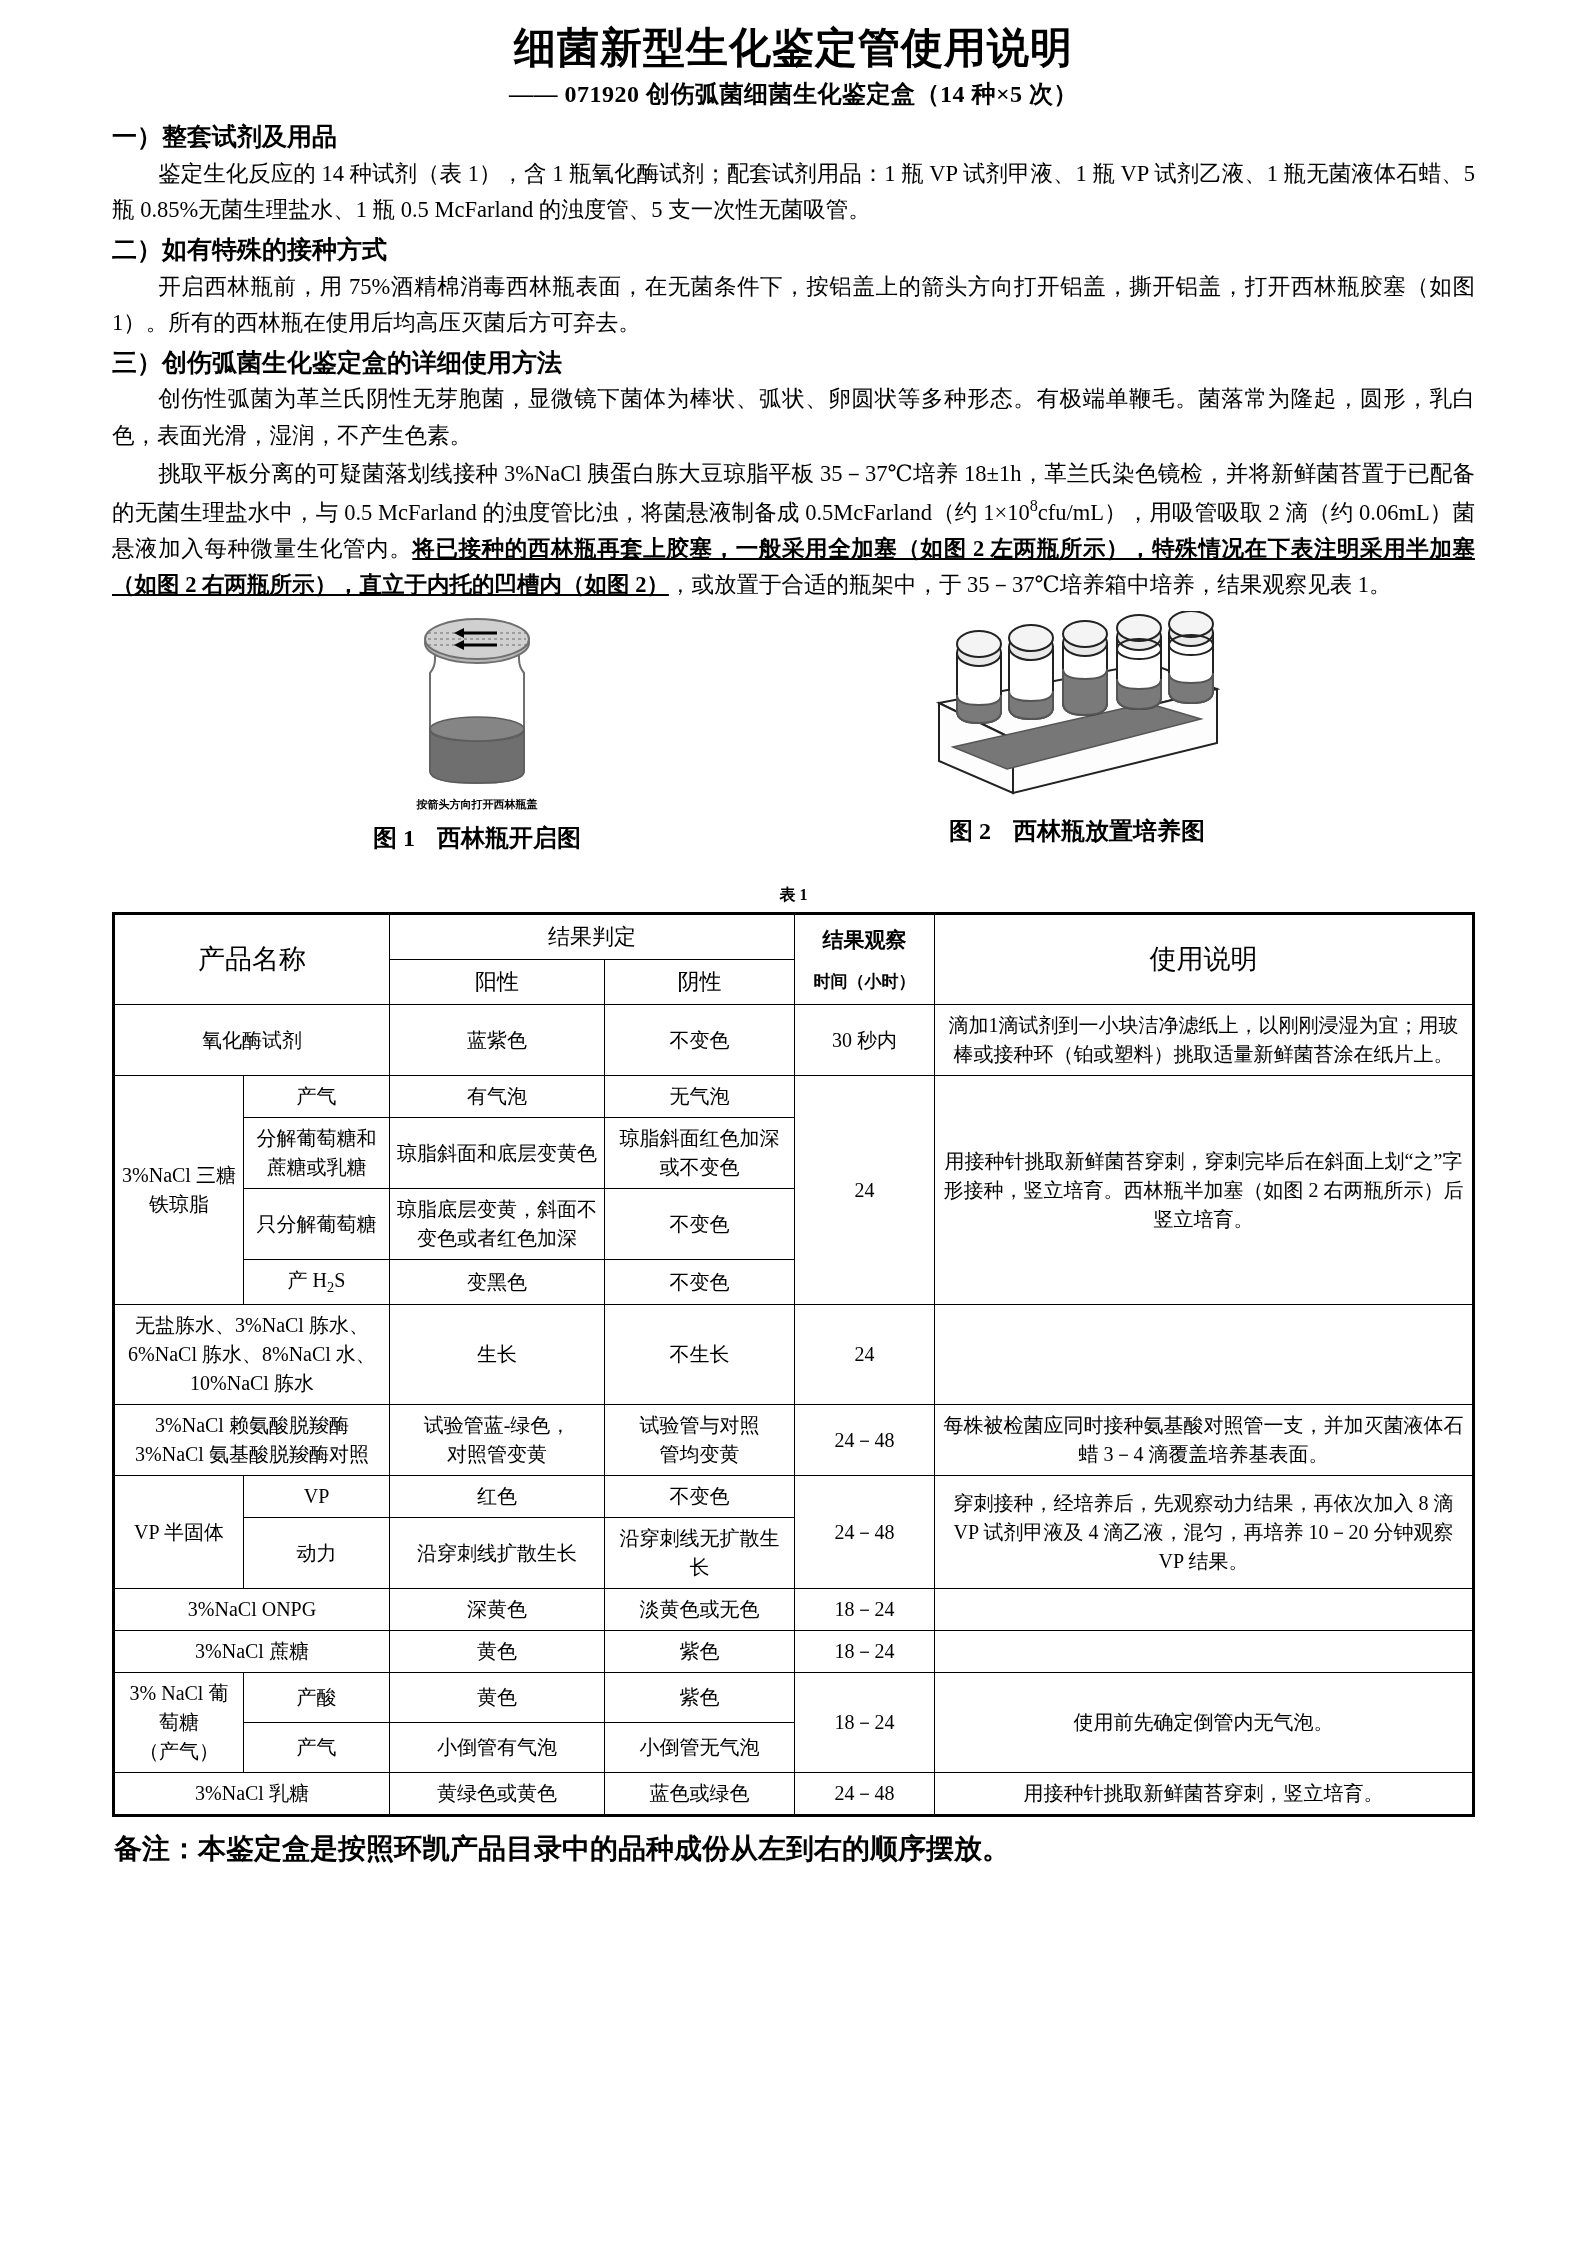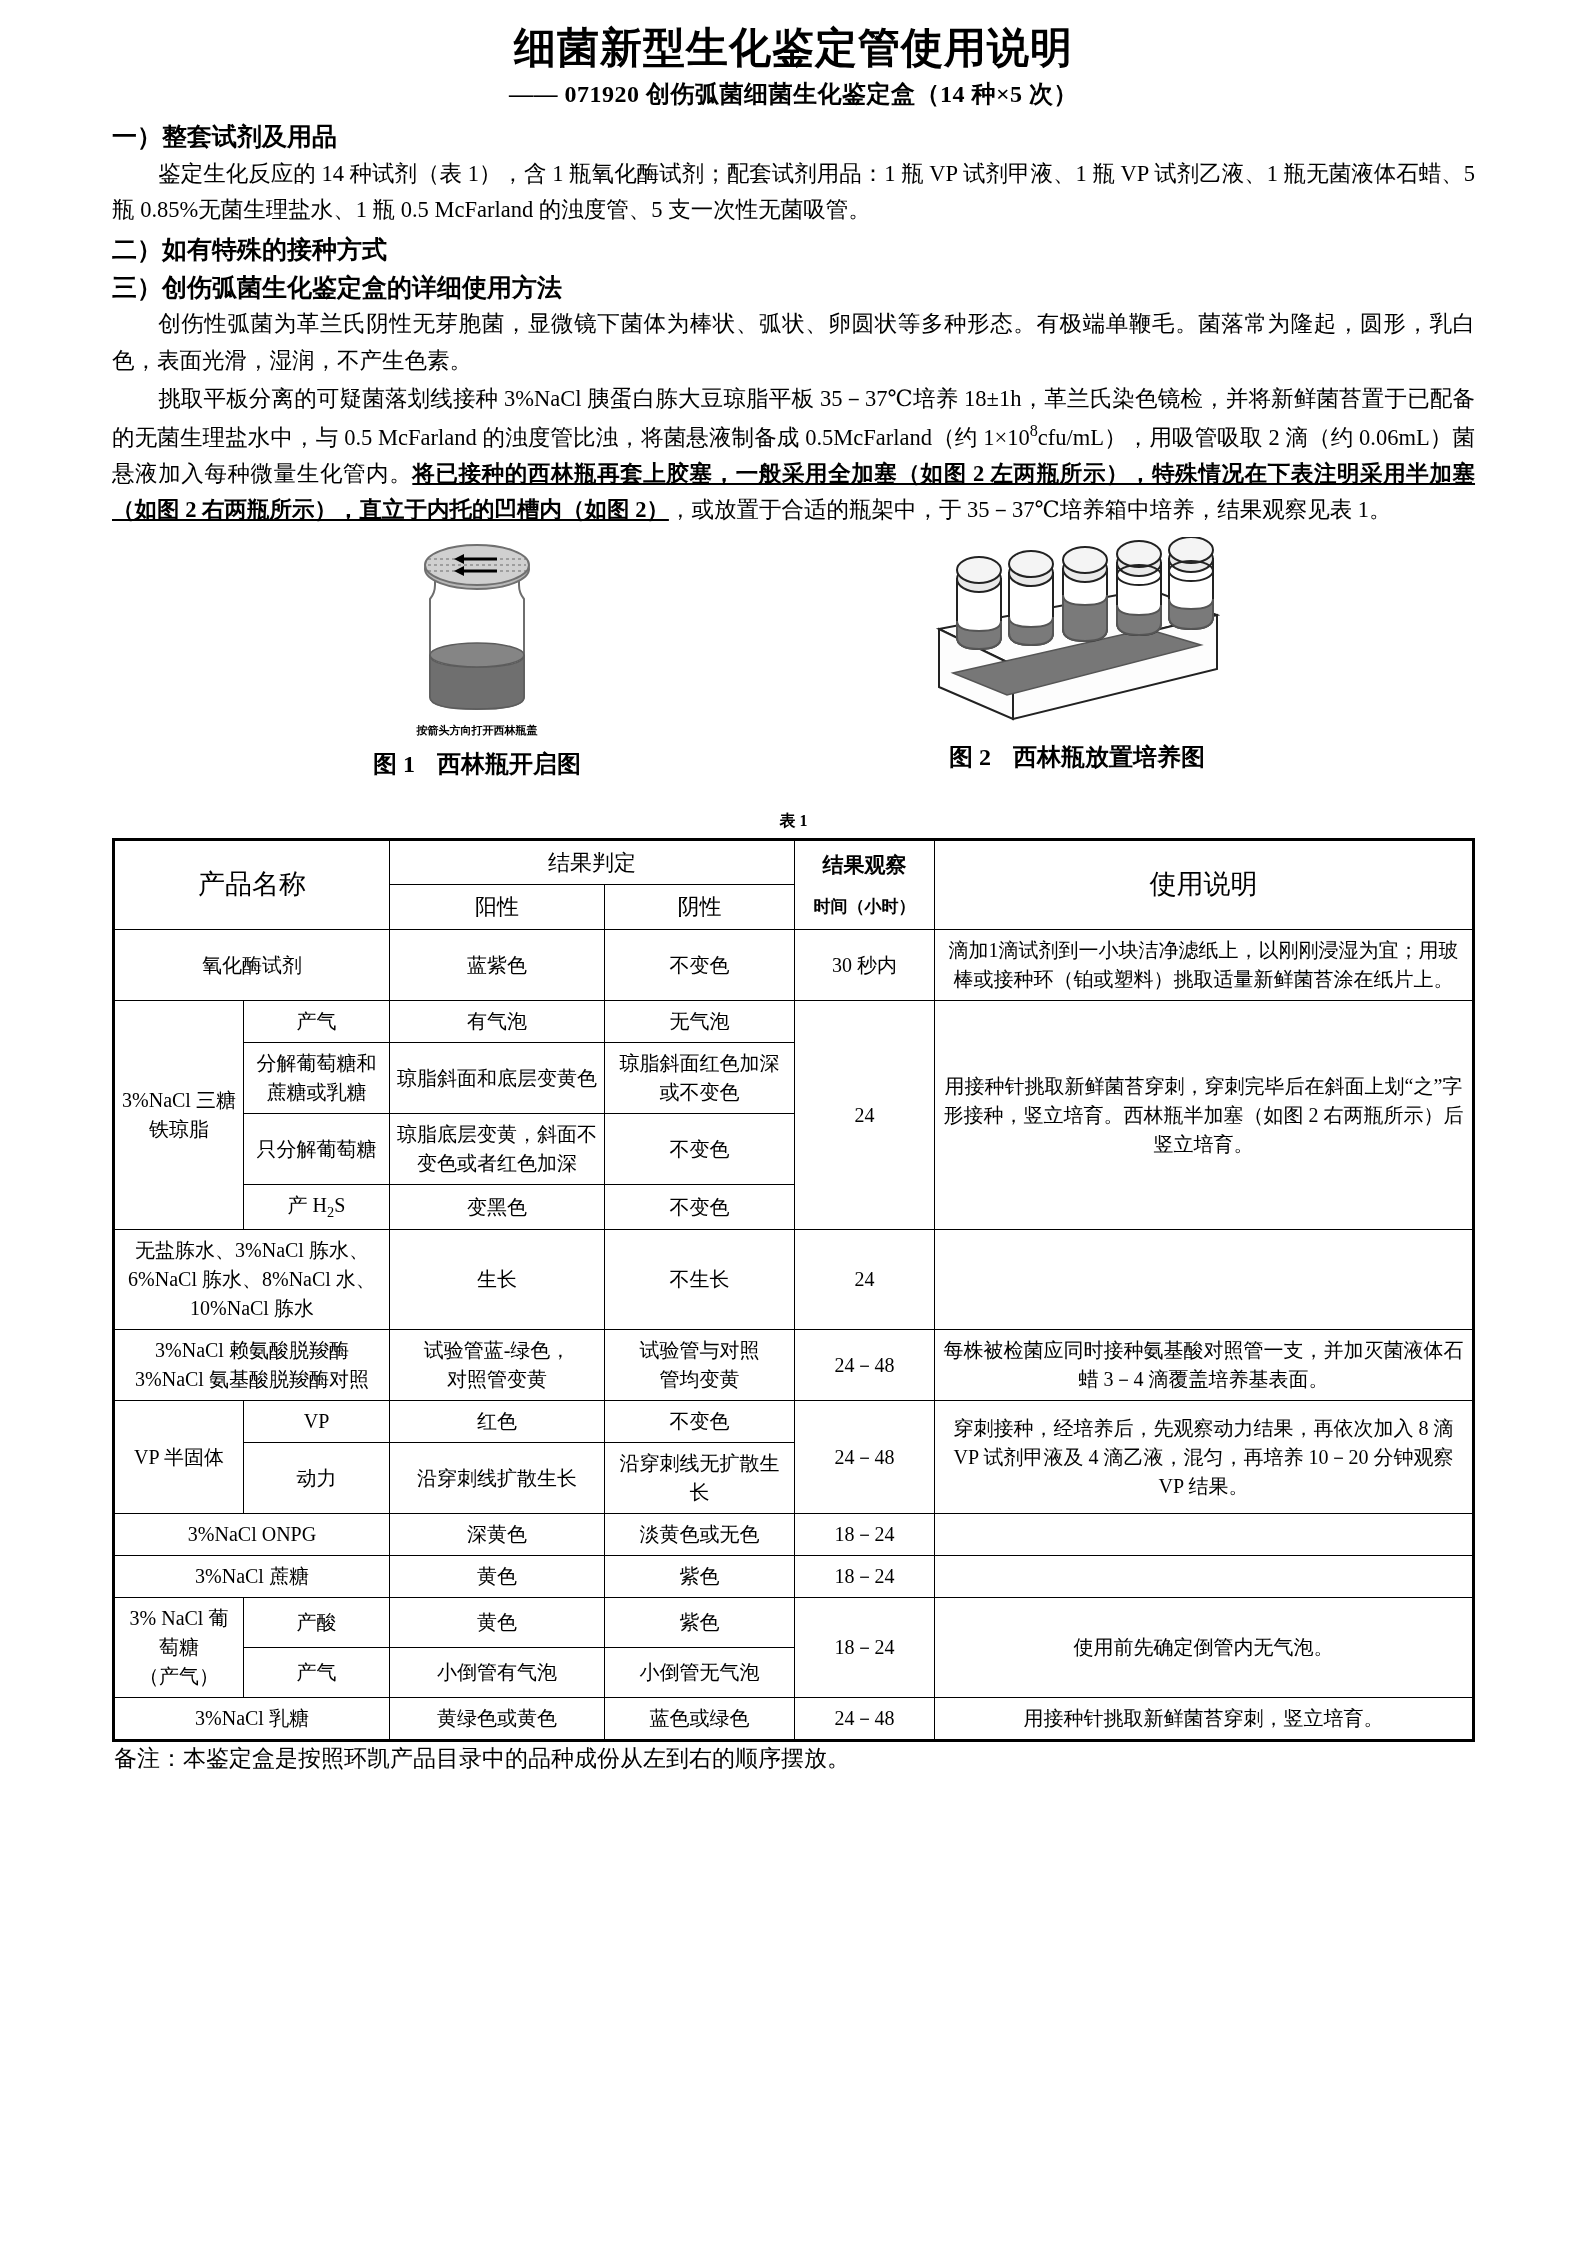--- a/index.html
+++ b/index.html
@@ -120,38 +120,39 @@
   .hdr-obs-bot { font-size: 17px; font-weight: bold; display:block; margin-top: 14px;}
   .sub {
     font-size: 0.72em;
     vertical-align: sub;
   }
   .sup {
     font-size: 0.72em;
     vertical-align: super;
   }
   .remark {
-    font-size: 23px;
-    font-weight: normal;
-    margin-top: 1px;
+    font-size: 28px;
+    font-weight: bold;
+    margin-top: 13px;
     padding-left: 2px;
   }
 </style>
 </head>
 <body>
 
 <div class="page">
 
   <div class="doc-title">细菌新型生化鉴定管使用说明</div>
   <div class="doc-subtitle">—— 071920  创伤弧菌细菌生化鉴定盒（14 种×5 次）</div>
 
   <div class="section-head">一）整套试剂及用品</div>
   <div class="para indent">鉴定生化反应的 14 种试剂（表 1），含 1 瓶氧化酶试剂；配套试剂用品：1 瓶 VP 试剂甲液、1 瓶 VP 试剂乙液、1 瓶无菌液体石蜡、5 瓶 0.85%无菌生理盐水、1 瓶 0.5 McFarland 的浊度管、5 支一次性无菌吸管。</div>
 
   <div class="section-head">二）如有特殊的接种方式</div>
+  <div class="para indent">开启西林瓶前，用 75%酒精棉消毒西林瓶表面，在无菌条件下，按铝盖上的箭头方向打开铝盖，撕开铝盖，打开西林瓶胶塞（如图 1）。所有的西林瓶在使用后均高压灭菌后方可弃去。</div>
 
   <div class="section-head">三）创伤弧菌生化鉴定盒的详细使用方法</div>
   <div class="para indent">创伤性弧菌为革兰氏阴性无芽胞菌，显微镜下菌体为棒状、弧状、卵圆状等多种形态。有极端单鞭毛。菌落常为隆起，圆形，乳白色，表面光滑，湿润，不产生色素。</div>
 
   <div class="para indent"><span>挑取平板分离的可疑菌落划线接种 3%NaCl 胰蛋白胨大豆琼脂平板 35－37℃培养 18±1h，革兰氏染色镜检，并将新鲜菌苔置于已配备的无菌生理盐水中，与 0.5 McFarland 的浊度管比浊，将菌悬液制备成 0.5McFarland（约 1×10</span><span class="sup">8</span><span>cfu/mL），用吸管吸取 2 滴（约 0.06mL）菌悬液加入每种微量生化管内。</span><span class="u">将已接种的西林瓶再套上胶塞，一般采用全加塞（如图 2 左两瓶所示），特殊情况在下表注明采用半加塞（如图 2 右两瓶所示），直立于内托的凹槽内（如图 2）</span><span>，或放置于合适的瓶架中，于 35－37℃培养箱中培养，结果观察见表 1。</span></div>
 
 
   <div class="figures">
 
     <div class="fig fig-1">

